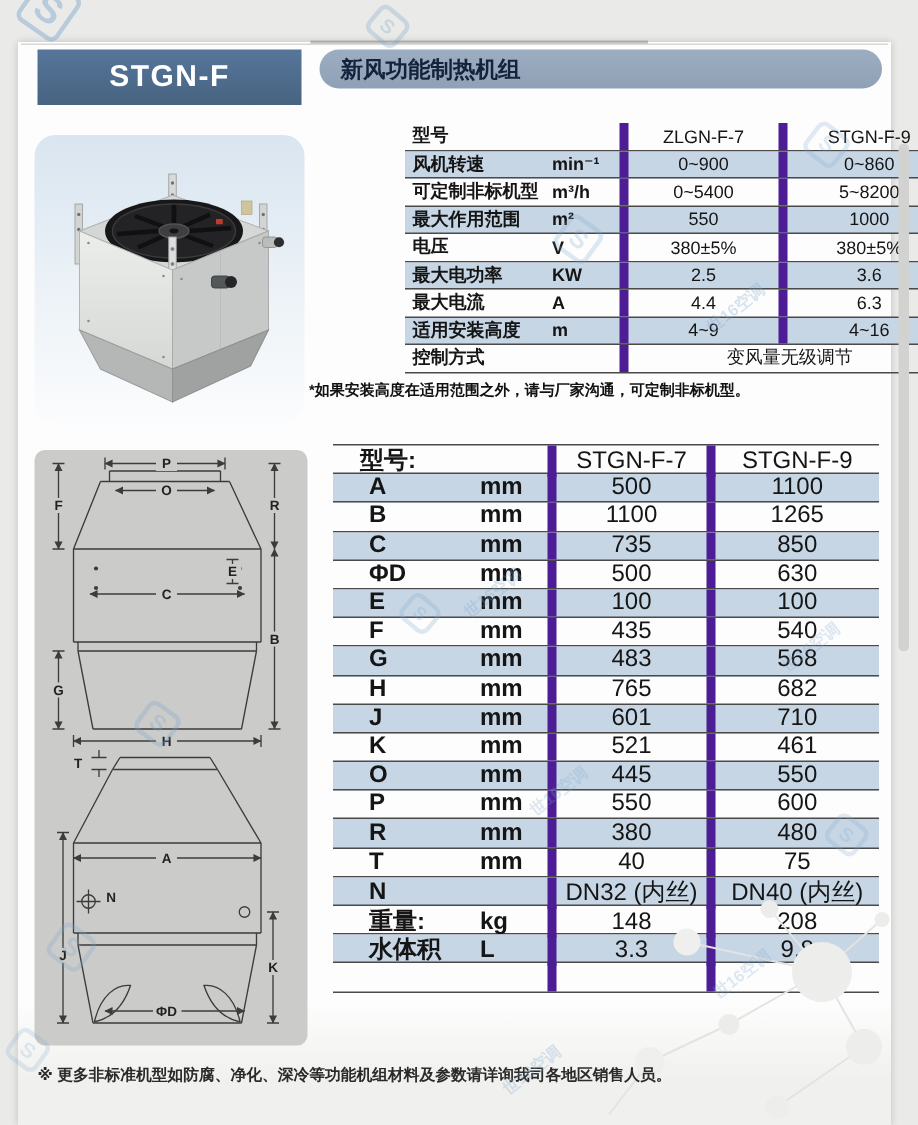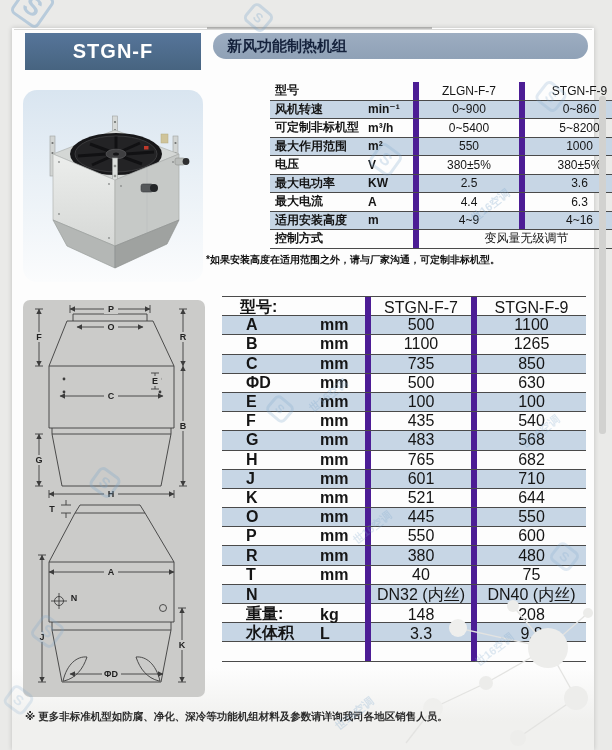--- a/index.html
+++ b/index.html
@@ -321,21 +321,21 @@
         <div class="trow shaded">
           <div class="c lab">J</div>
           <div class="c unit">mm</div>
           <div class="c val">601</div>
           <div class="c val">710</div>
         </div>
         <div class="trow">
           <div class="c lab">K</div>
           <div class="c unit">mm</div>
           <div class="c val">521</div>
-          <div class="c val">644</div>
+          <div class="c val">461</div>
         </div>
         <div class="trow shaded">
           <div class="c lab">O</div>
           <div class="c unit">mm</div>
           <div class="c val">445</div>
           <div class="c val">550</div>
         </div>
         <div class="trow">
           <div class="c lab">P</div>
           <div class="c unit">mm</div>

